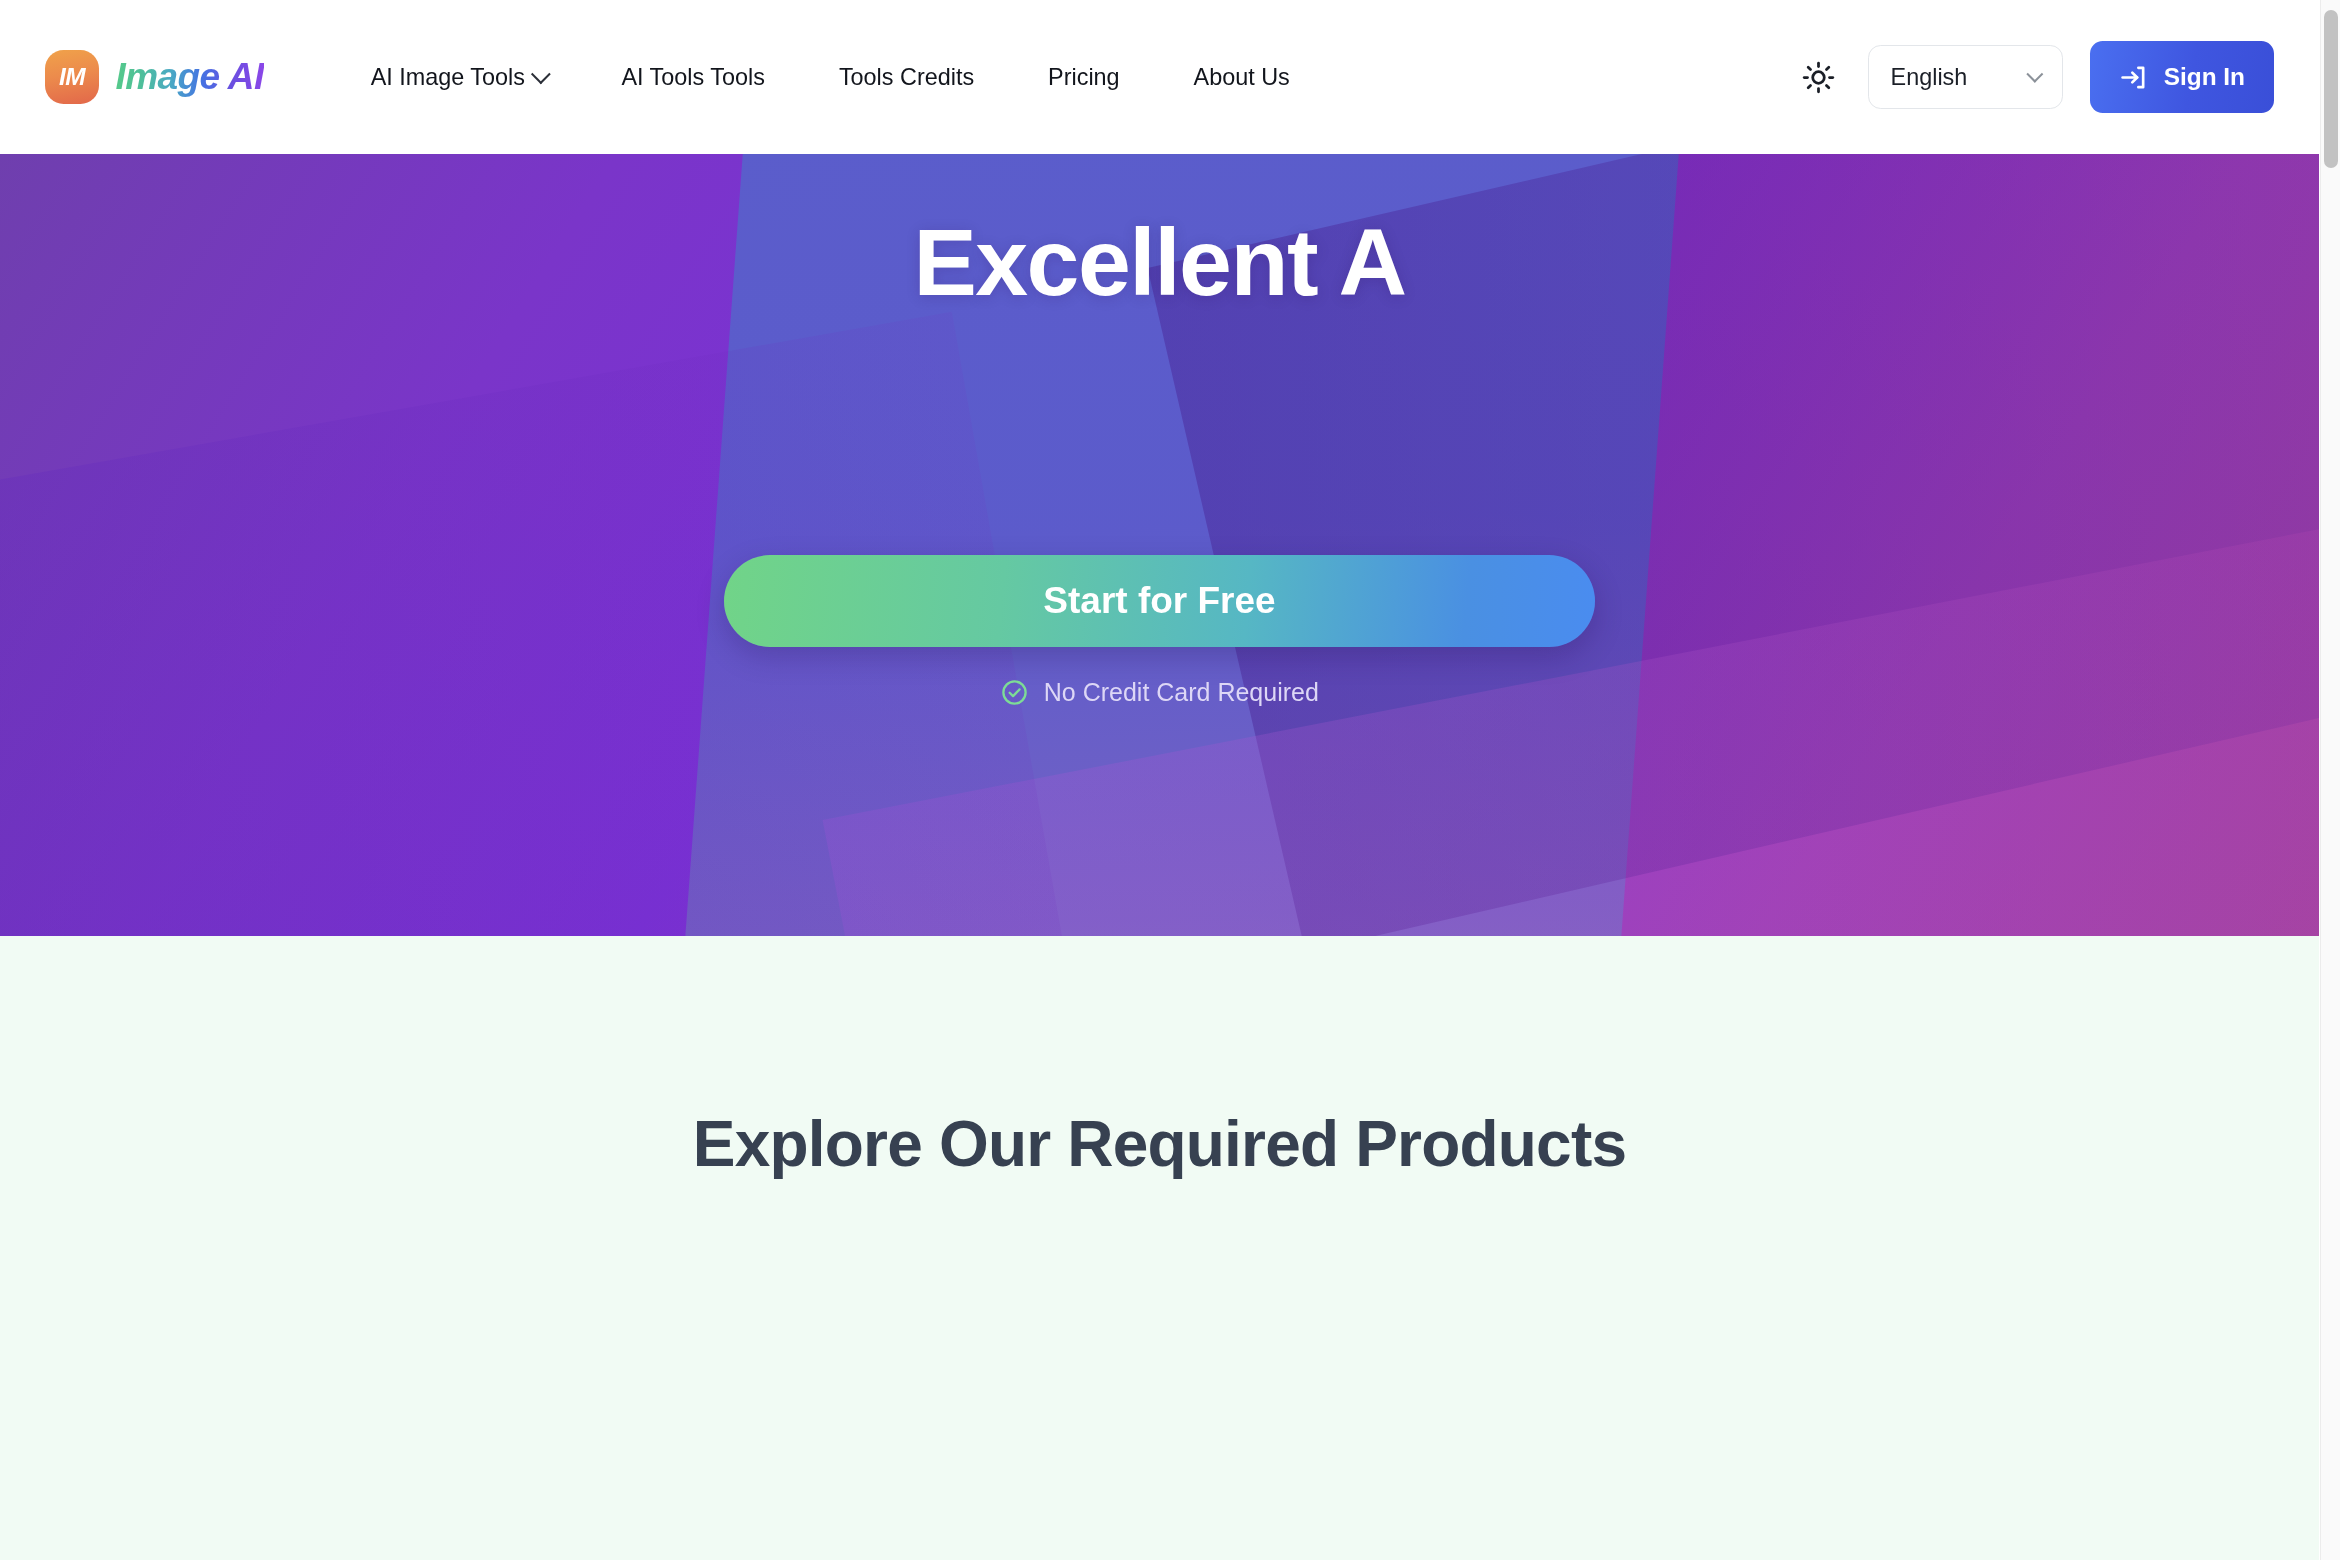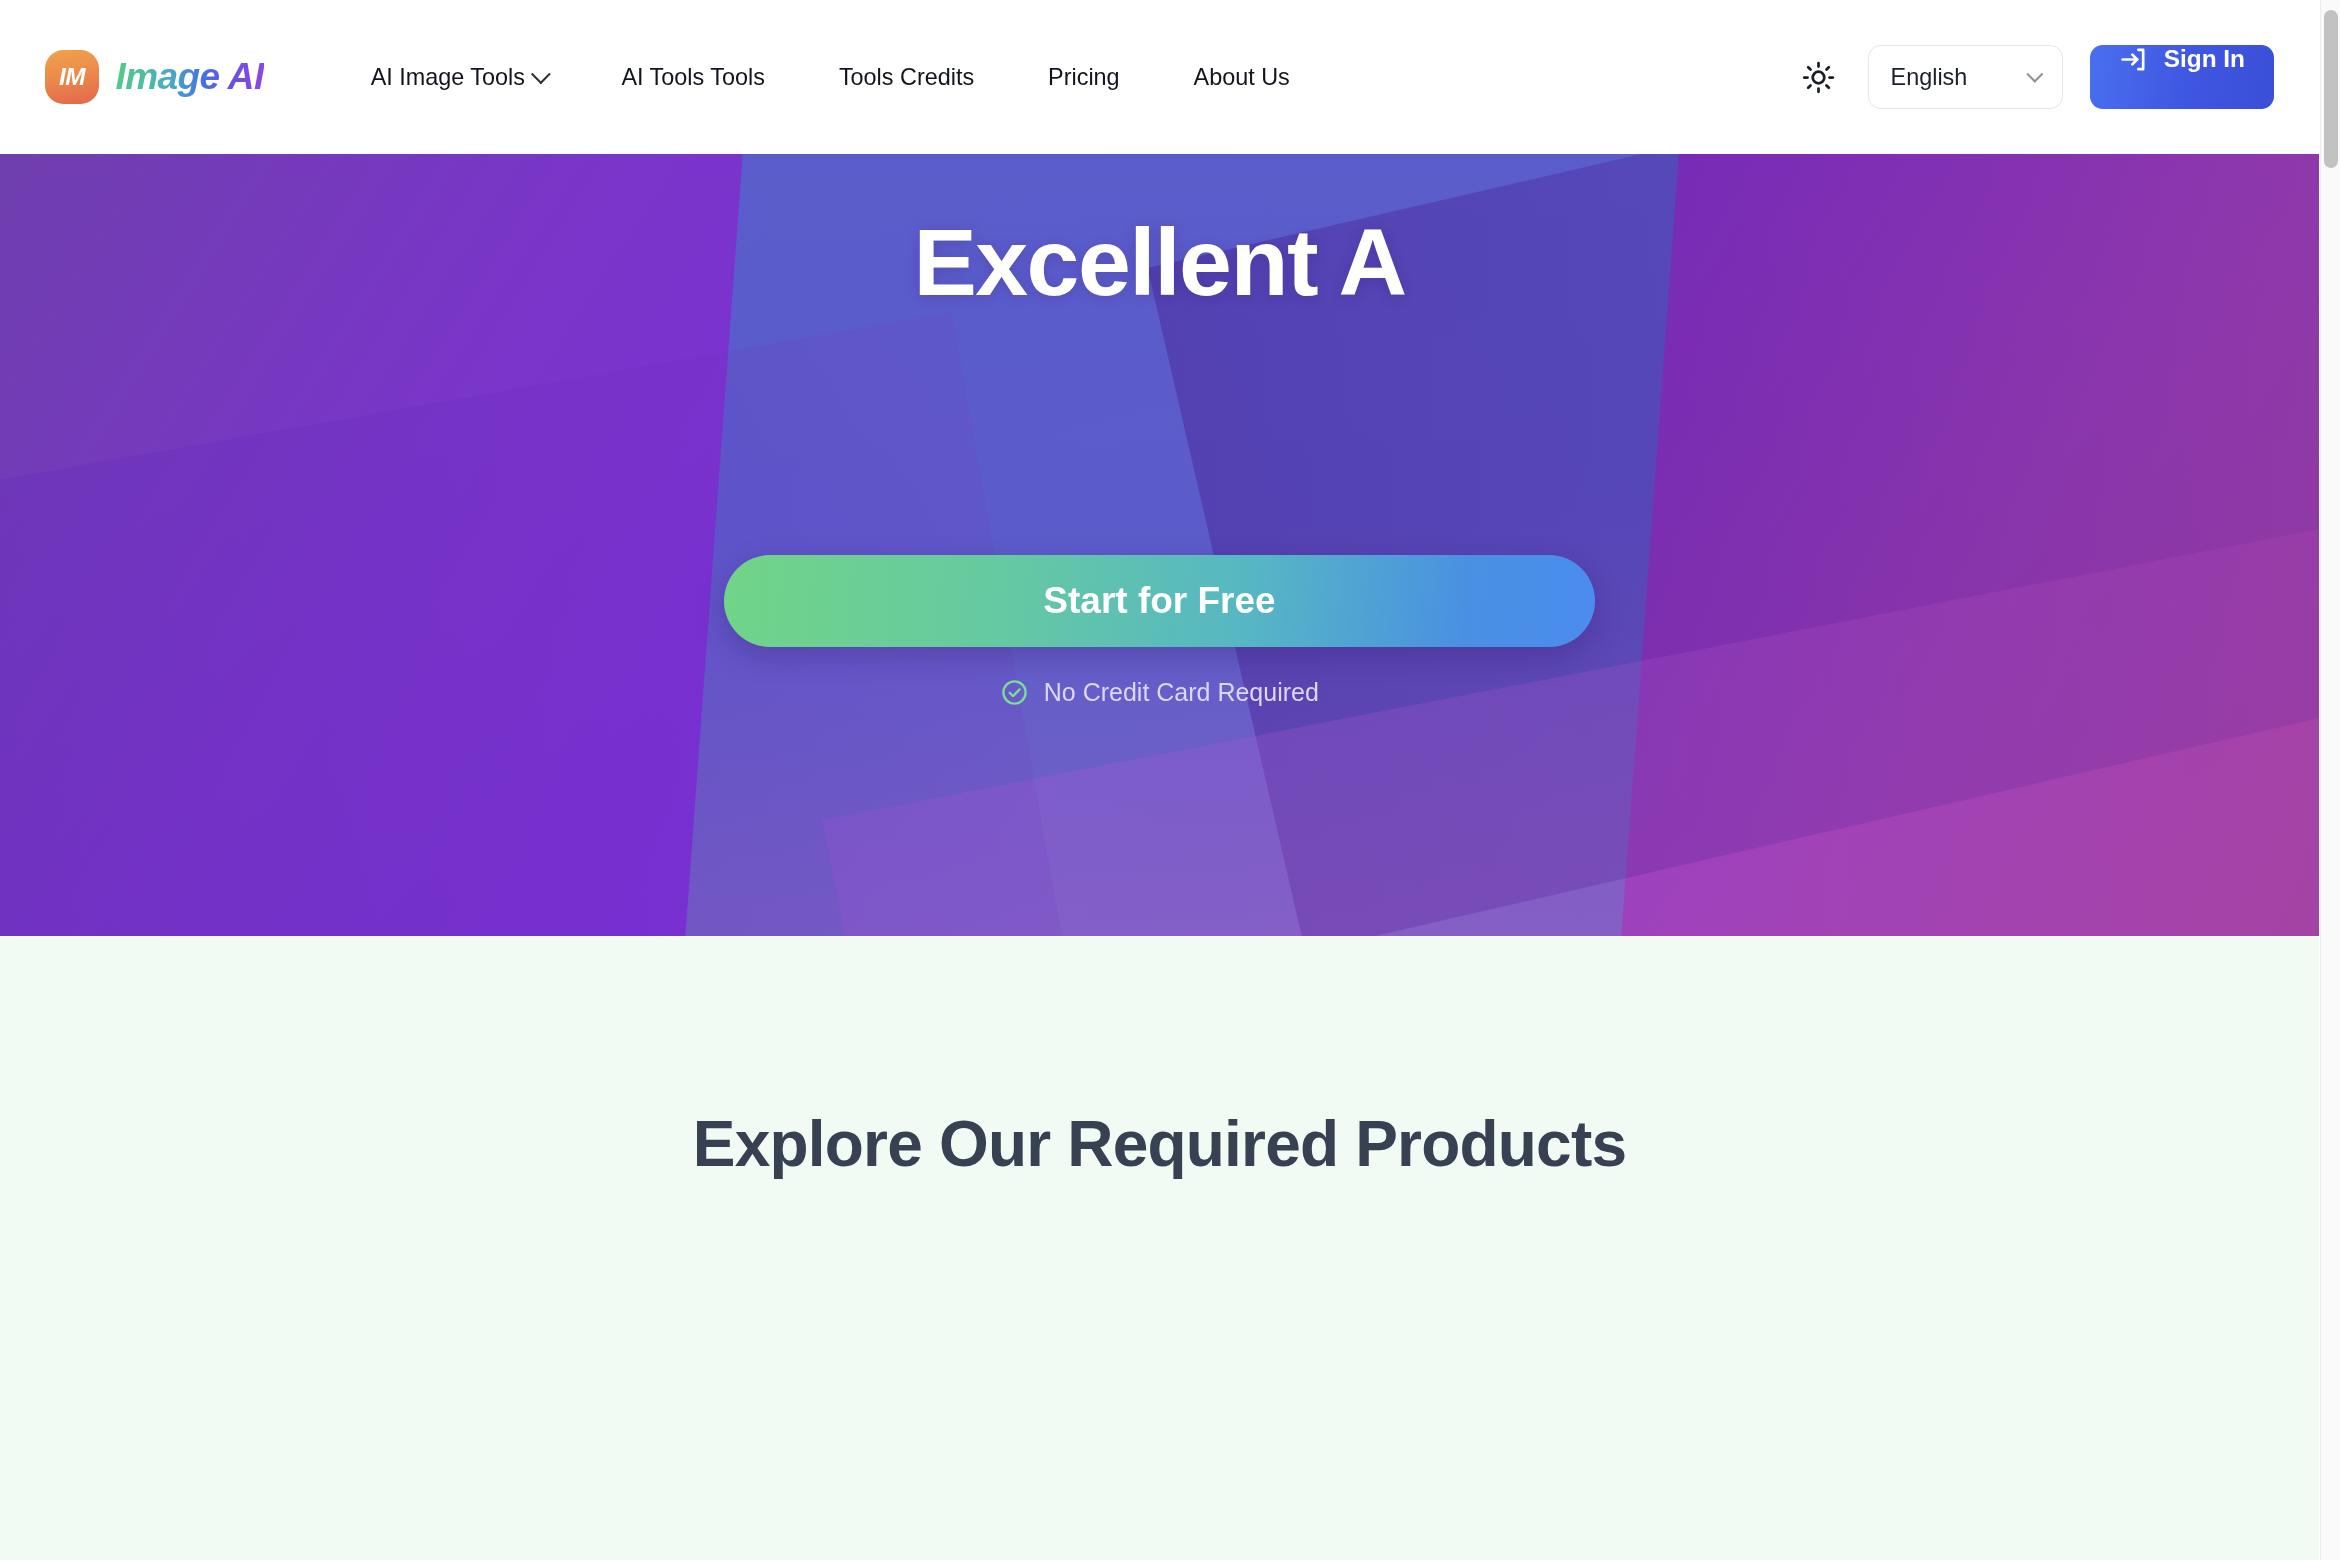--- a/index.html
+++ b/index.html
@@ -133,23 +133,23 @@
   .chev-sm {
     display:inline-block;
     width:11.7px; height:11.7px;
     border-right:2.1px solid #8b9199;
     border-bottom:2.1px solid #8b9199;
     transform:rotate(45deg) translate(-2px,-2px);
   }
 
   .signin-btn {
     display:flex;
-    align-items:flex-start;
+    align-items:center;
     gap:15.6px;
-    height:64px;
+    height:72px;
     padding:0 29px;
     border:none;
     border-radius:12.7px;
     background:linear-gradient(100deg,#4a6ff0 0%,#3f56e0 55%,#3a4fd8 100%);
     color:#ffffff;
     font-size:24.4px;
     font-weight:bold;
     font-family:"Liberation Sans", sans-serif;
     cursor:pointer;
   }

